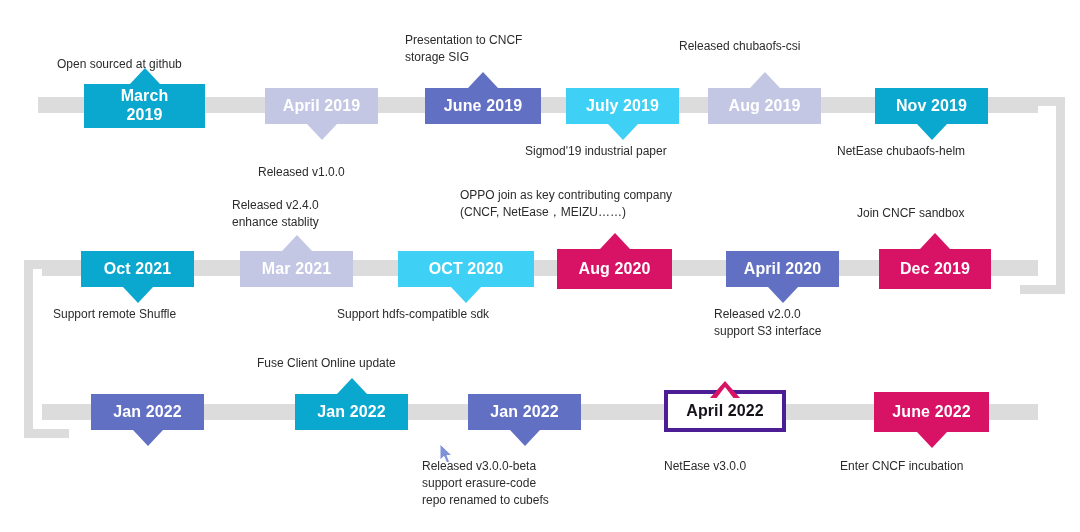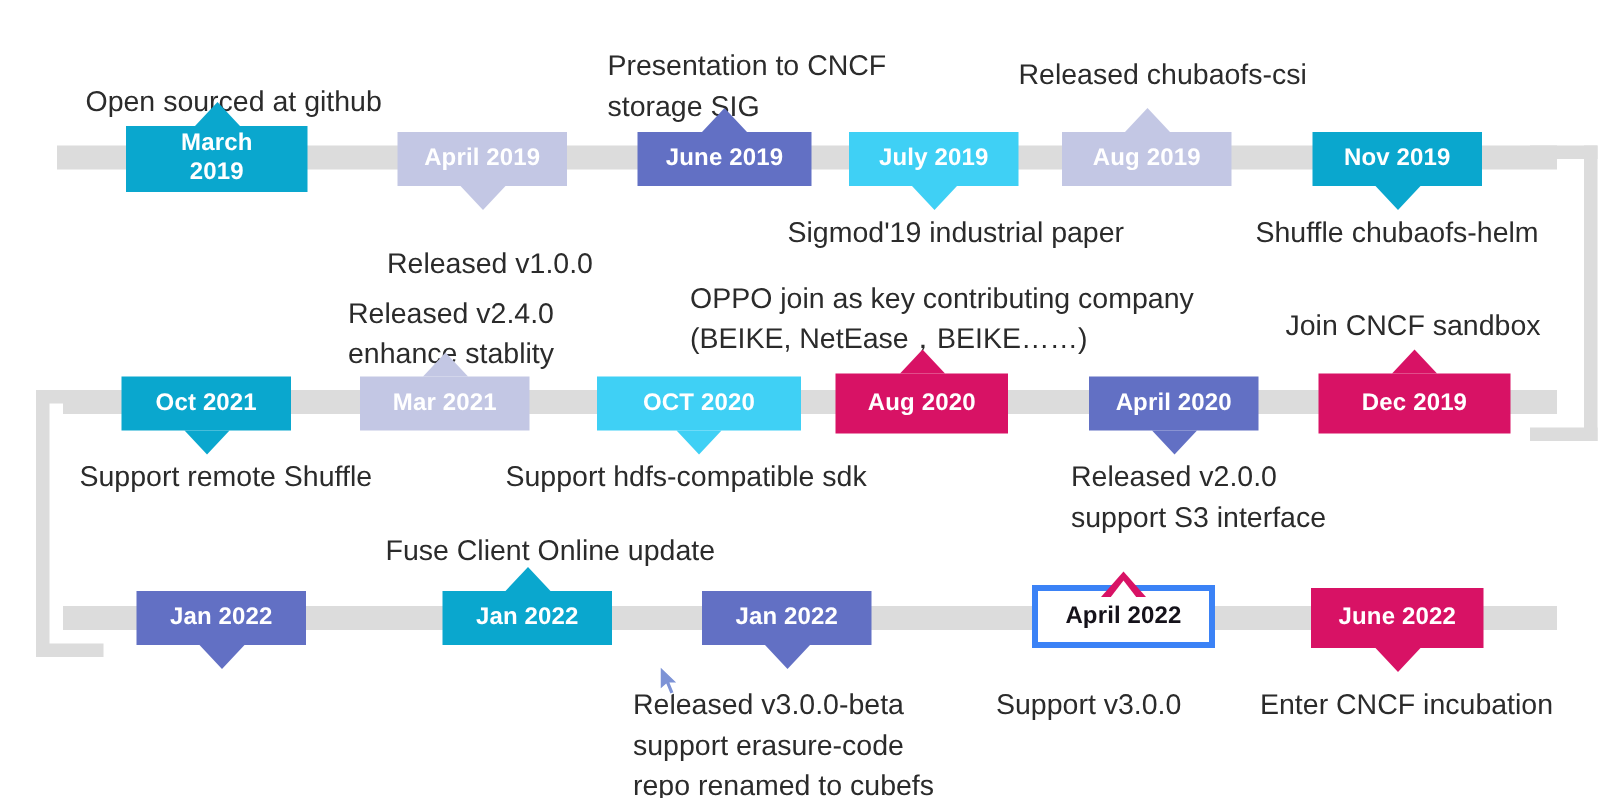--- a/index.html
+++ b/index.html
@@ -71,23 +71,22 @@
   }
   .chip.ptr-up .ptr {
     bottom: 100%;
     border-bottom-width: 16px;
     border-bottom-style: solid;
   }
 
   
   .chip.outlined {
     background: #ffffff !important;
-    border: 4px solid #3b82f6;
+    border: 4px solid #4c1d95;
     color: #15121a;
-    margin-left: 24px;
   }
   .chip.outlined .ptr-hollow-outer,
   .chip.outlined .ptr-hollow-inner {
     position: absolute;
     left: 50%;
     width: 0; height: 0;
     transform: translateX(-50%);
     border-left: 15px solid transparent;
     border-right: 15px solid transparent;
   }
@@ -101,21 +100,21 @@
     margin-bottom: -6px;
     border-left-width: 10px;
     border-right-width: 10px;
     border-bottom: 13px solid #ffffff;
   }
 
   
   .caption {
     position: absolute;
     color: #2b2b2b;
-    font-size: 19px;
+    font-size: 12px;
     line-height: 1.42;
     white-space: pre-line;
     z-index: 4;
   }
 
   
   .cursor {
     position: absolute;
     z-index: 20;
     pointer-events: none;
@@ -163,21 +162,21 @@
   <div class="chip ptr-up" style="left:708px; top:88px; width:113px; height:36px; background:#c3c7e4;">
     <span class="chip-text">Aug 2019</span>
     <span class="ptr" style="border-bottom-color:#c3c7e4;"></span>
   </div>
   <div class="caption" style="left:679px; top:38px;">Released chubaofs-csi</div>
 
   <div class="chip ptr-down" style="left:875px; top:88px; width:113px; height:36px; background:#0aa7ce;">
     <span class="chip-text">Nov 2019</span>
     <span class="ptr" style="border-top-color:#0aa7ce;"></span>
   </div>
-  <div class="caption" style="left:837px; top:143px;">Shuffle chubaofs-helm</div>
+  <div class="caption" style="left:837px; top:143px;">NetEase chubaofs-helm</div>
 
   <div class="chip ptr-down" style="left:81px; top:251px; width:113px; height:36px; background:#0aa7ce;">
     <span class="chip-text">Oct 2021</span>
     <span class="ptr" style="border-top-color:#0aa7ce;"></span>
   </div>
   <div class="caption" style="left:53px; top:306px;">Support remote Shuffle</div>
 
   <div class="chip ptr-up" style="left:240px; top:251px; width:113px; height:36px; background:#c3c7e4;">
     <span class="chip-text">Mar 2021</span>
     <span class="ptr" style="border-bottom-color:#c3c7e4;"></span>
@@ -189,30 +188,30 @@
     <span class="chip-text">OCT 2020</span>
     <span class="ptr" style="border-top-color:#3fd0f5;"></span>
   </div>
   <div class="caption" style="left:337px; top:306px;">Support hdfs-compatible sdk</div>
 
   <div class="chip ptr-up" style="left:557px; top:249px; width:115px; height:40px; background:#d81265;">
     <span class="chip-text">Aug 2020</span>
     <span class="ptr" style="border-bottom-color:#d81265;"></span>
   </div>
   <div class="caption" style="left:460px; top:187px;">OPPO join as key contributing company
-(BEIKE, NetEase，BEIKE……)</div>
+(CNCF, NetEase，MEIZU……)</div>
 
   <div class="chip ptr-down" style="left:726px; top:251px; width:113px; height:36px; background:#6270c4;">
     <span class="chip-text">April 2020</span>
     <span class="ptr" style="border-top-color:#6270c4;"></span>
   </div>
   <div class="caption" style="left:696px; top:306px;margin-left:18px;">Released v2.0.0
 support S3 interface</div>
 
-  <div class="chip ptr-up" style="left:879px; top:249px; width:128px; height:40px; background:#d81265;">
+  <div class="chip ptr-up" style="left:879px; top:249px; width:112px; height:40px; background:#d81265;">
     <span class="chip-text">Dec 2019</span>
     <span class="ptr" style="border-bottom-color:#d81265;"></span>
   </div>
   <div class="caption" style="left:857px; top:205px;">Join CNCF sandbox</div>
 
   <div class="chip ptr-down" style="left:91px; top:394px; width:113px; height:36px; background:#6270c4;">
     <span class="chip-text">Jan 2022</span>
     <span class="ptr" style="border-top-color:#6270c4;"></span>
   </div>
 
@@ -228,21 +227,21 @@
   </div>
   <div class="caption" style="left:422px; top:458px;">Released v3.0.0-beta
 support erasure-code
 repo renamed to cubefs</div>
 
   <div class="chip ptr-up outlined" style="left:664px; top:390px; width:122px; height:42px;">
     <span class="chip-text">April 2022</span>
     <span class="ptr-hollow-outer"></span>
     <span class="ptr-hollow-inner"></span>
   </div>
-  <div class="caption" style="left:664px; top:458px;">Support v3.0.0</div>
+  <div class="caption" style="left:664px; top:458px;">NetEase v3.0.0</div>
 
   <div class="chip ptr-down" style="left:874px; top:392px; width:115px; height:40px; background:#d81265;">
     <span class="chip-text">June 2022</span>
     <span class="ptr" style="border-top-color:#d81265;"></span>
   </div>
   <div class="caption" style="left:840px; top:458px;text-align:right;">Enter CNCF incubation</div>
 
   <svg class="cursor" style="left:440px; top:444px;" width="16" height="22" viewBox="0 0 16 22">
     <polygon points="0,0 0,16 4,12.5 6.7,19 9.6,17.8 7,11.5 12,11.5" fill="#7d93d6" stroke="#ffffff" stroke-width="1"></polygon>
   </svg>

